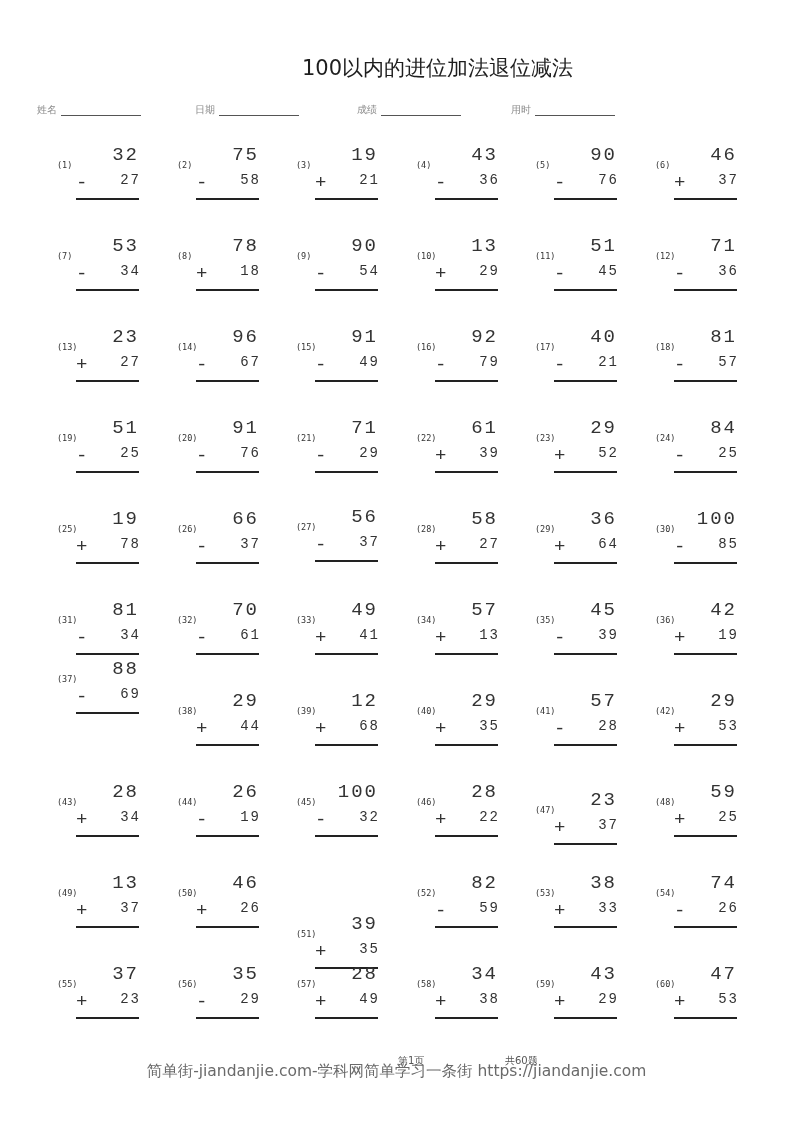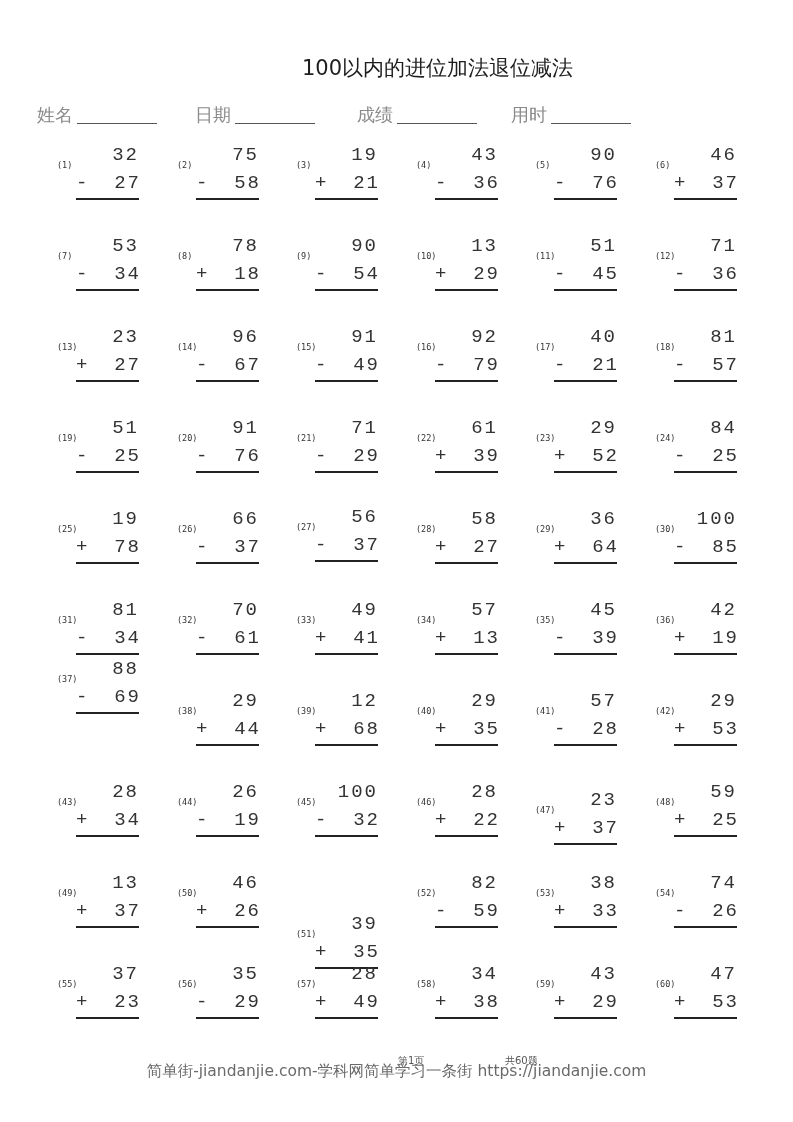--- a/index.html
+++ b/index.html
@@ -9,21 +9,21 @@
       font-family: "DejaVu Sans", sans-serif;
       color: #2a2a2a;
     }
     .title {
       position: absolute; left: 0; width: 875px; top: 54px;
       text-align: center; font-size: 21px; color: #1e1e1e;
       letter-spacing: 0px;
     }
     .info-row { position: absolute; top: 103px; left: 37px; height: 20px; }
     .info-field {
-      position: absolute; top: 0; font-size: 18px; color: #8a8a8a; white-space: nowrap;
+      position: absolute; top: 0; font-size: 10px; color: #8a8a8a; white-space: nowrap;
     }
     .info-field .blank {
       display: inline-block; width: 80px; border-bottom: 1px solid #555; margin-left: 4px;
       vertical-align: -3px; height: 1px;
     }
     .grid { position: absolute; left: 0; top: 0; width: 793px; height: 1060px; }
     .problem { position: absolute; width: 110px; height: 60px; }
     .pnum {
       position: absolute; left: 0; top: 8px; font-family: "DejaVu Sans Mono", monospace;
       font-size: 8.5px; color: #333;
@@ -35,21 +35,21 @@
     .bottom-line {
       position: absolute; left: 19px; right: 0; top: 22px; height: 24px;
       border-bottom: 2px solid #222;
     }
     .op {
       position: absolute; left: 0; top: -2px; font-family: "Liberation Mono", monospace;
       font-size: 19px; color: #333;
     }
     .bottom-num {
       position: absolute; right: -2px; top: -2px; font-family: "Liberation Mono", monospace;
-      font-size: 19px; color: #333; letter-spacing: 2px;
+      font-size: 14px; color: #333; letter-spacing: 2px;
     }
     .footer {
       position: absolute; left: 0; width: 748px; top: 1054px; height: 40px;
     }
     .footer .page, .footer .count {
       position: absolute; top: 0; font-size: 10px; color: #555;
     }
     .footer .page { left: 398px; }
     .footer .count { left: 505px; }
     .footer .watermark {

